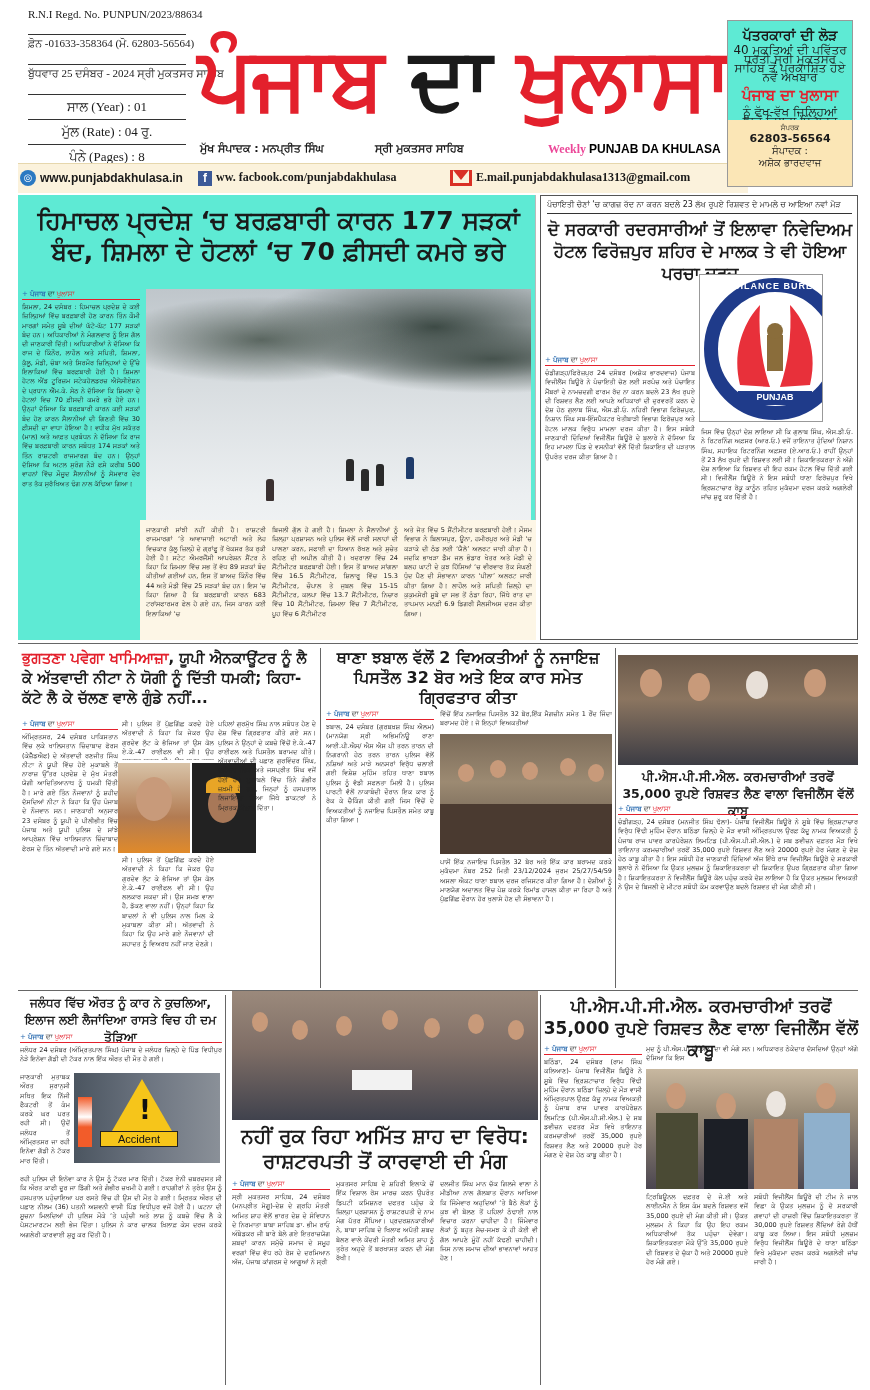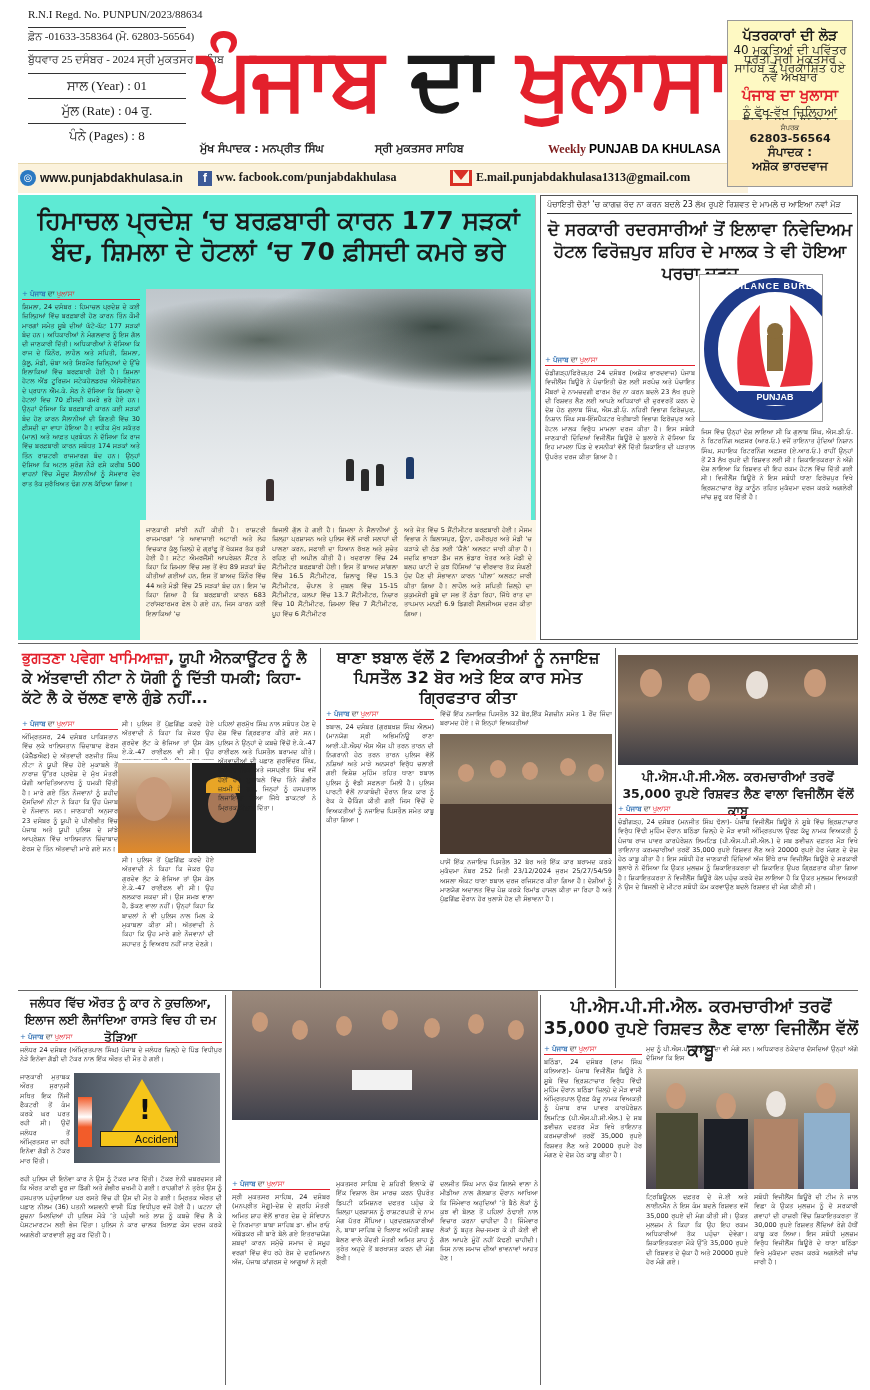--- a/index.html
+++ b/index.html
@@ -1,62 +1,62 @@
 <!DOCTYPE html>
 <html><head>
 <meta charset="utf-8">
 <style>
 *{box-sizing:border-box;margin:0;padding:0}
 body{width:870px;height:1390px;background:#fff;font-family:"DejaVu Sans",sans-serif;color:#1a1a1a;position:relative;overflow:hidden}
 .abs{position:absolute}
 
 .info-box{left:28px;top:6px;width:158px;font-family:"Liberation Serif",serif;font-size:11px}
-.info-row{text-align:center;border-bottom:1px solid #333;padding:2px 0 7px;white-space:nowrap}
+.info-row{text-align:center;border-bottom:1px solid #333;padding:2px 0 14px;white-space:nowrap}
 .info-row.big{font-size:13px;padding:4px 0}
 .info-row.last{border-bottom:none}
 .title{left:198px;top:18px;width:420px;height:120px;font-family:"DejaVu Sans",sans-serif;font-weight:bold;font-size:86px;line-height:120px;letter-spacing:-2px;white-space:nowrap}
 .title .red{color:#e3202c}
 .title .blk{color:#1a1a1a}
 .byline{top:142px;font-size:11px;font-weight:bold;white-space:nowrap}
 .weekly{left:548px;top:142px;font-family:"Liberation Serif",serif;font-weight:bold;font-size:12px;white-space:nowrap}
 .weekly span{color:#000000;font-family:"Liberation Sans",sans-serif}
 .linkbar{left:18px;top:163px;width:730px;height:30px;background:#fbf2dc;border-top:1px solid #e6d7ad}
 .linkbar .it{position:absolute;top:6px;font-size:12px;font-weight:bold;white-space:nowrap}
 .ic{display:inline-block;vertical-align:middle;margin-right:4px}
 .fb{width:14px;height:15px;background:#3b5998;color:#fff;font-size:12px;text-align:center;line-height:15px;font-family:"Liberation Sans",sans-serif}
 .web{width:16px;height:16px;border-radius:50%;background:#2b79c2;color:#fff;font-size:10px;line-height:16px;text-align:center}
 .mail{width:22px;height:16px;border:3px solid #d93025;border-top:none;position:relative}
 .mail:before{content:"";position:absolute;left:0;top:0;width:0;height:0;border-left:8px solid transparent;border-right:8px solid transparent;border-top:10px solid #d93025}
-.ad{left:727px;top:20px;width:126px;height:167px;border:1px solid #999;background:#fef9c3;text-align:center;overflow:hidden}
+.ad{left:727px;top:20px;width:126px;height:167px;border:1px solid #999;background:#5eead4;text-align:center;overflow:hidden}
 .ad .h{font-size:14px;font-weight:bold;margin-top:6px}
 .ad .s{font-size:12px;line-height:9px;padding:2px 4px}
 .ad .t{color:#e3202c;font-size:15px;font-weight:bold;margin:2px 0}
 .ad .yb{position:absolute;left:0;bottom:0;width:100%;height:66px;background:#fbe6b6;padding-top:4px}
 .ad .ph{font-size:11px;font-weight:bold}
 .ad .sm{font-size:7px}
-.ad .ed{font-size:12px;font-weight:bold}
+.ad .ed{font-size:10px;font-weight:normal}
 
 .headline{font-weight:bold;text-align:center;line-height:1.2;color:#1a1a1a}
 .tag{font-size:7px;color:#e3202c;border-bottom:1px solid #e3202c;padding-bottom:1px;margin-bottom:3px}
 .tag b{color:#2b6cb0}
 .body{font-size:6.5px;line-height:9.3px;text-align:justify;color:#222}
 .col{position:absolute;overflow:hidden}
 .photo{position:absolute;overflow:hidden}
 .bg-cream{background:#5eead4}
 
 .snow{background:linear-gradient(180deg,#bfc6cb 0%,#d8dde0 30%,#eceff1 65%,#f7f8f9 100%)}
 .snow:before{content:"";position:absolute;left:0;top:0;width:100%;height:40%;background:radial-gradient(ellipse at 30% 40%,#5a6660 0%,transparent 40%),radial-gradient(ellipse at 75% 30%,#3d4a45 0%,transparent 45%),radial-gradient(ellipse at 90% 55%,#4b5752 0%,transparent 35%)}
 .person{position:absolute;width:8px;height:22px;background:#2a2a2a;border-radius:3px 3px 1px 1px}
 .vig{background:#fff}
 .group{background:linear-gradient(180deg,#6b5a4b 0%,#8b7560 40%,#3c3c44 100%)}
 .group2{background:linear-gradient(180deg,#c8b8a0 0%,#9a8c78 35%,#4b4650 100%)}
 .face{position:absolute;border-radius:50%;background:#c89a7a}
 .accident{background:linear-gradient(90deg,#4b5560 0%,#6c7480 50%,#8a9098 100%)}
 .warn{position:absolute;left:38px;top:6px;width:0;height:0;border-left:30px solid transparent;border-right:30px solid transparent;border-bottom:52px solid #f6c51a}
-.acc-label{position:absolute;left:26px;top:58px;width:78px;height:16px;background:#f6c51a;border:1px solid #222;font-family:"Liberation Sans",sans-serif;font-size:11px;text-align:right;line-height:14px;color:#111}
+.acc-label{position:absolute;left:26px;top:58px;width:78px;height:16px;background:#f6c51a;border:1px solid #222;font-family:"Liberation Sans",sans-serif;font-size:11px;text-align:center;line-height:14px;color:#111}
 .crowd{background:linear-gradient(180deg,#9c8a7c 0%,#7f6e66 45%,#40424d 100%)}
 .divider{position:absolute;background:#666}
 </style>
 </head>
 <body>
 
 <div class="abs info-box">
   <div class="info-row">R.N.I Regd. No. PUNPUN/2023/88634</div>
   <div class="info-row">ਫ਼ੋਨ -01633-358364 (ਮੋ. 62803-56564)</div>
   <div class="info-row">ਬੁੱਧਵਾਰ 25 ਦਸੰਬਰ - 2024 ਸ੍ਰੀ ਮੁਕਤਸਰ ਸਾਹਿਬ</div>
@@ -65,21 +65,21 @@
   <div class="info-row big last">ਪੰਨੇ (Pages) : 8</div>
 </div>
 
 <div class="abs title">
   <span class="red">ਪੰਜਾਬ</span>
   <span class="blk">ਦਾ</span>
   <span class="red">ਖੁਲਾਸਾ</span>
 </div>
 <div class="abs byline" style="left:200px">ਮੁੱਖ ਸੰਪਾਦਕ : ਮਨਪ੍ਰੀਤ ਸਿੰਘ</div>
 <div class="abs byline" style="left:375px">ਸ੍ਰੀ ਮੁਕਤਸਰ ਸਾਹਿਬ</div>
-<div class="abs weekly"><span style="color:#7f1d1d;font-family:'Liberation Serif',serif">Weekly</span> <span>PUNJAB DA KHULASA</span></div>
+<div class="abs weekly"><span style="color:#ec4899;font-family:'Liberation Serif',serif">Weekly</span> <span>PUNJAB DA KHULASA</span></div>
 
 <div class="abs linkbar">
   <div class="it" style="left:2px"><span class="ic web">◎</span><span style="font-family:'Liberation Sans',sans-serif">www.punjabdakhulasa.in</span></div>
   <div class="it" style="left:180px;font-family:'Liberation Serif',serif"><span class="ic fb">f</span><span>ww. facbook.com/punjabdakhulasa</span></div>
   <div class="it" style="left:432px;font-family:'Liberation Serif',serif"><span class="ic mail"></span><span>E.mail.punjabdakhulasa1313@gmail.com</span></div>
 </div>
 
 <div class="abs ad">
   <div class="h">ਪੱਤਰਕਾਰਾਂ ਦੀ ਲੋੜ</div>
   <div class="s">40 ਮੁਕਤਿਆਂ ਦੀ ਪਵਿੱਤਰ ਧਰਤੀ ਸ੍ਰੀ ਮੁਕਤਸਰ ਸਾਹਿਬ ਤੋਂ ਪ੍ਰਕਾਸ਼ਿਤ ਹੋਏ ਨਵੇਂ ਅਖਬਾਰ</div>
@@ -236,20 +236,21 @@
   <div class="photo crowd" style="left:4px;top:0;width:306px;height:130px">
     <div class="face" style="left:20px;top:22px;width:16px;height:20px"></div>
     <div class="face" style="left:60px;top:30px;width:16px;height:20px"></div>
     <div class="face" style="left:104px;top:26px;width:16px;height:20px"></div>
     <div class="face" style="left:150px;top:20px;width:16px;height:20px"></div>
     <div class="face" style="left:192px;top:28px;width:16px;height:20px"></div>
     <div class="face" style="left:236px;top:24px;width:16px;height:20px"></div>
     <div class="face" style="left:276px;top:30px;width:16px;height:20px"></div>
     <div style="position:absolute;left:120px;top:80px;width:60px;height:20px;background:#f2f2f2"></div>
   </div>
+  <div class="headline" style="position:absolute;left:4px;top:134px;width:306px;font-size:20px;line-height:25px">ਨਹੀਂ ਰੁਕ ਰਿਹਾ ਅਮਿੱਤ ਸ਼ਾਹ ਦਾ ਵਿਰੋਧ: ਰਾਸ਼ਟਰਪਤੀ ਤੋਂ ਕਾਰਵਾਈ ਦੀ ਮੰਗ</div>
   <div class="col" style="left:4px;top:190px;width:98px;height:200px">
     <div class="tag"><span style="color:#2b6cb0">+ </span><b>ਪੰਜਾਬ</b><span style="color:#222"> ਦਾ </span><span>ਖੁਲਾਸਾ</span></div>
     <div class="body">ਸ੍ਰੀ ਮੁਕਤਸਰ ਸਾਹਿਬ, 24 ਦਸੰਬਰ (ਮਨਪ੍ਰੀਤ ਮੋਗੂ)-ਦੇਸ਼ ਦੇ ਗ੍ਰਹਿ ਮੰਤਰੀ ਅਮਿਤ ਸ਼ਾਹ ਵੱਲੋਂ ਭਾਰਤ ਦੇਸ਼ ਦੇ ਸੰਵਿਧਾਨ ਦੇ ਨਿਰਮਾਤਾ ਬਾਬਾ ਸਾਹਿਬ ਡਾ. ਭੀਮ ਰਾਓ ਅੰਬੇਡਕਰ ਜੀ ਬਾਰੇ ਬੋਲੇ ਗਏ ਇਤਰਾਜ਼ਯੋਗ ਸ਼ਬਦਾਂ ਕਾਰਨ ਸਮੁੱਚੇ ਸਮਾਜ ਦੇ ਸਮੂਹ ਵਰਗਾਂ ਵਿੱਚ ਵੱਧ ਰਹੇ ਰੋਸ ਦੇ ਦਰਮਿਆਨ ਅੱਜ, ਪੰਜਾਬ ਕਾਂਗਰਸ ਦੇ ਆਗੂਆਂ ਨੇ ਸ੍ਰੀ</div>
   </div>
   <div class="col" style="left:108px;top:190px;width:98px;height:200px">
       <div class="body">ਮੁਕਤਸਰ ਸਾਹਿਬ ਦੇ ਸ਼ਹਿਰੀ ਇਲਾਕੇ ਚੋਂ ਇੱਕ ਵਿਸ਼ਾਲ ਰੋਸ ਮਾਰਚ ਕਰਨ ਉਪਰੰਤ ਡਿਪਟੀ ਕਮਿਸ਼ਨਰ ਦਫਤਰ ਪਹੁੰਚ ਕੇ ਜ਼ਿਲ੍ਹਾ ਪ੍ਰਸ਼ਾਸਨ ਨੂੰ ਰਾਸ਼ਟਰਪਤੀ ਦੇ ਨਾਮ ਮੰਗ ਪੱਤਰ ਸੌਂਪਿਆ। ਪ੍ਰਦਰਸ਼ਨਕਾਰੀਆਂ ਨੇ, ਬਾਬਾ ਸਾਹਿਬ ਦੇ ਖਿਲਾਫ ਅਪੱਤੀ ਸ਼ਬਦ ਬੋਲਣ ਵਾਲੇ ਕੇਂਦਰੀ ਮੰਤਰੀ ਅਮਿਤ ਸ਼ਾਹ ਨੂੰ ਤੁਰੰਤ ਅਹੁਦੇ ਤੋਂ ਬਰਖਾਸਤ ਕਰਨ ਦੀ ਮੰਗ ਰੱਖੀ।</div>
     </div>
   <div class="col" style="left:212px;top:190px;width:98px;height:200px">
       <div class="body">ਦਲਜੀਤ ਸਿੰਘ ਮਾਨ ਚੱਕ ਗਿਲਜੇ ਵਾਲਾ ਨੇ ਮੀਡੀਆ ਨਾਲ ਗੱਲਬਾਤ ਦੌਰਾਨ ਆਖਿਆ ਕਿ ਜਿੰਮੇਵਾਰ ਅਹੁਦਿਆਂ ‘ਤੇ ਬੈਠੇ ਲੋਕਾਂ ਨੂੰ ਕੁਝ ਵੀ ਬੋਲਣ ਤੋਂ ਪਹਿਲਾਂ ਠੰਢਾਈ ਨਾਲ ਵਿਚਾਰ ਕਰਨਾ ਚਾਹੀਦਾ ਹੈ। ਜਿੰਮੇਵਾਰ ਲੋਕਾਂ ਨੂੰ ਬਹੁਤ ਸੋਚ-ਸਮਝ ਕੇ ਹੀ ਕੋਈ ਵੀ ਗੱਲ ਆਪਣੇ ਮੂੰਹੋਂ ਨਹੀਂ ਕੱਢਣੀ ਚਾਹੀਦੀ। ਜਿਸ ਨਾਲ ਸਮਾਜ ਦੀਆਂ ਭਾਵਨਾਵਾਂ ਆਹਤ ਹੋਣ।</div>
     </div>

